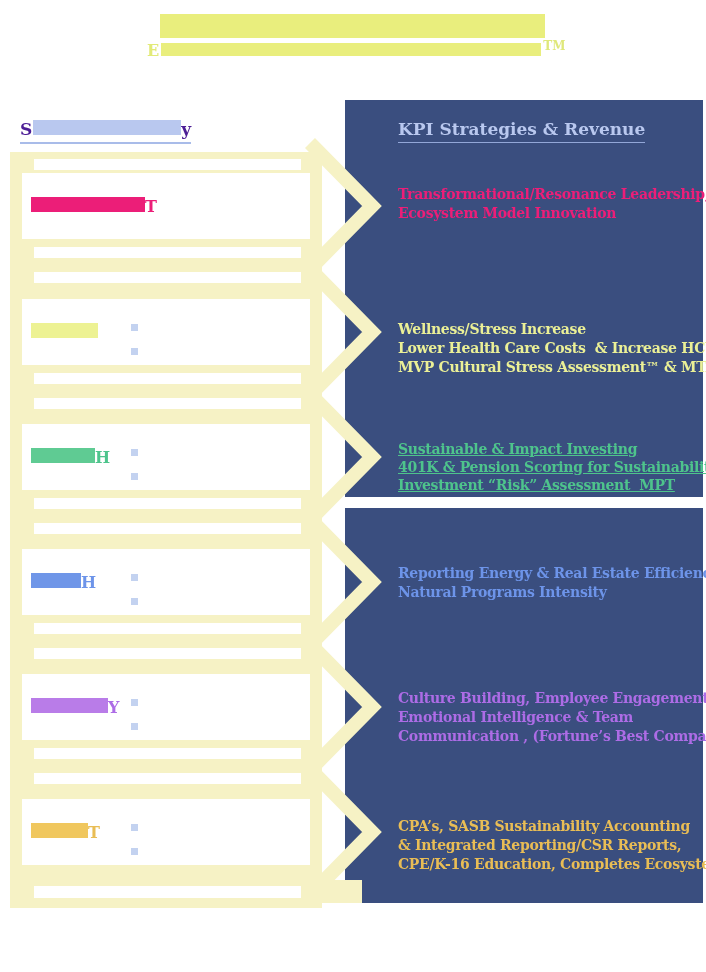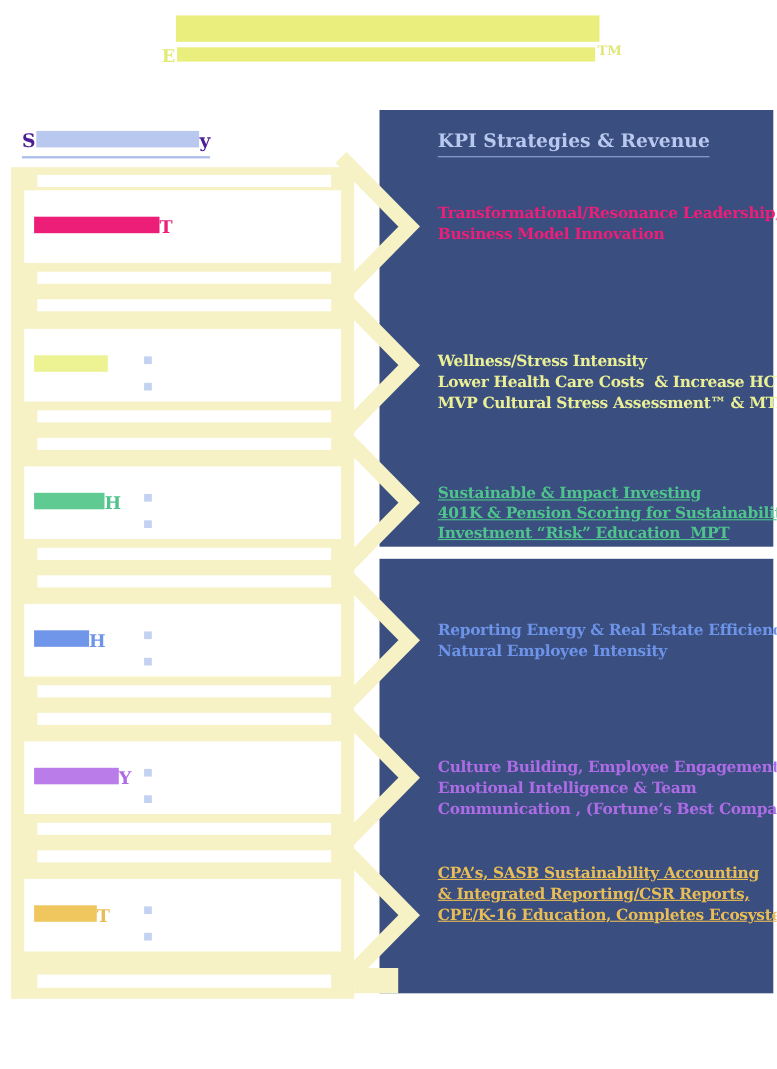--- a/index.html
+++ b/index.html
@@ -118,38 +118,38 @@
 <div class="bullet" style="top:598px;"></div>
 <div class="bullet" style="top:699px;"></div>
 <div class="bullet" style="top:723px;"></div>
 <div class="bullet" style="top:824px;"></div>
 <div class="bullet" style="top:848px;"></div>
 
 <div class="kpi-heading">KPI Strategies &amp; Revenue</div>
 
 <div class="rt-block c1 b1" style="top:185px;">
   <div class="line">Transformational/Resonance Leadership,</div>
-  <div class="line">Business Model Innovation</div>
+  <div class="line">Ecosystem Model Innovation</div>
 </div>
 <div class="rt-block c2 b2" style="top:320px;">
-  <div class="line">Wellness/Stress Intensity</div>
+  <div class="line">Wellness/Stress Increase</div>
   <div class="line">Lower Health Care Costs  &amp; Increase HCV</div>
   <div class="line">MVP Cultural Stress Assessment™ &amp; MTA</div>
 </div>
 <div class="rt-block c3 b3" style="top:440px;text-decoration:underline;">
   <div class="line">Sustainable &amp; Impact Investing</div>
   <div class="line">401K &amp; Pension Scoring for Sustainability</div>
-  <div class="line">Investment “Risk” Education  MPT</div>
+  <div class="line">Investment “Risk” Assessment  MPT</div>
 </div>
 <div class="rt-block c4 b4" style="top:564px;">
   <div class="line">Reporting Energy &amp; Real Estate Efficiency,</div>
-  <div class="line">Natural Employee Intensity</div>
+  <div class="line">Natural Programs Intensity</div>
 </div>
 <div class="rt-block c5 b5" style="top:689px;">
   <div class="line">Culture Building, Employee Engagement,</div>
   <div class="line">Emotional Intelligence &amp; Team</div>
   <div class="line">Communication , (Fortune’s Best Companies)</div>
 </div>
-<div class="rt-block c6 b6" style="top:785px;text-decoration:underline;">
+<div class="rt-block c6 b6" style="top:817px;">
   <div class="line">CPA’s, SASB Sustainability Accounting</div>
   <div class="line">&amp; Integrated Reporting/CSR Reports,</div>
   <div class="line">CPE/K-16 Education, Completes Ecosystem</div>
 </div>
 
 </body></html>

